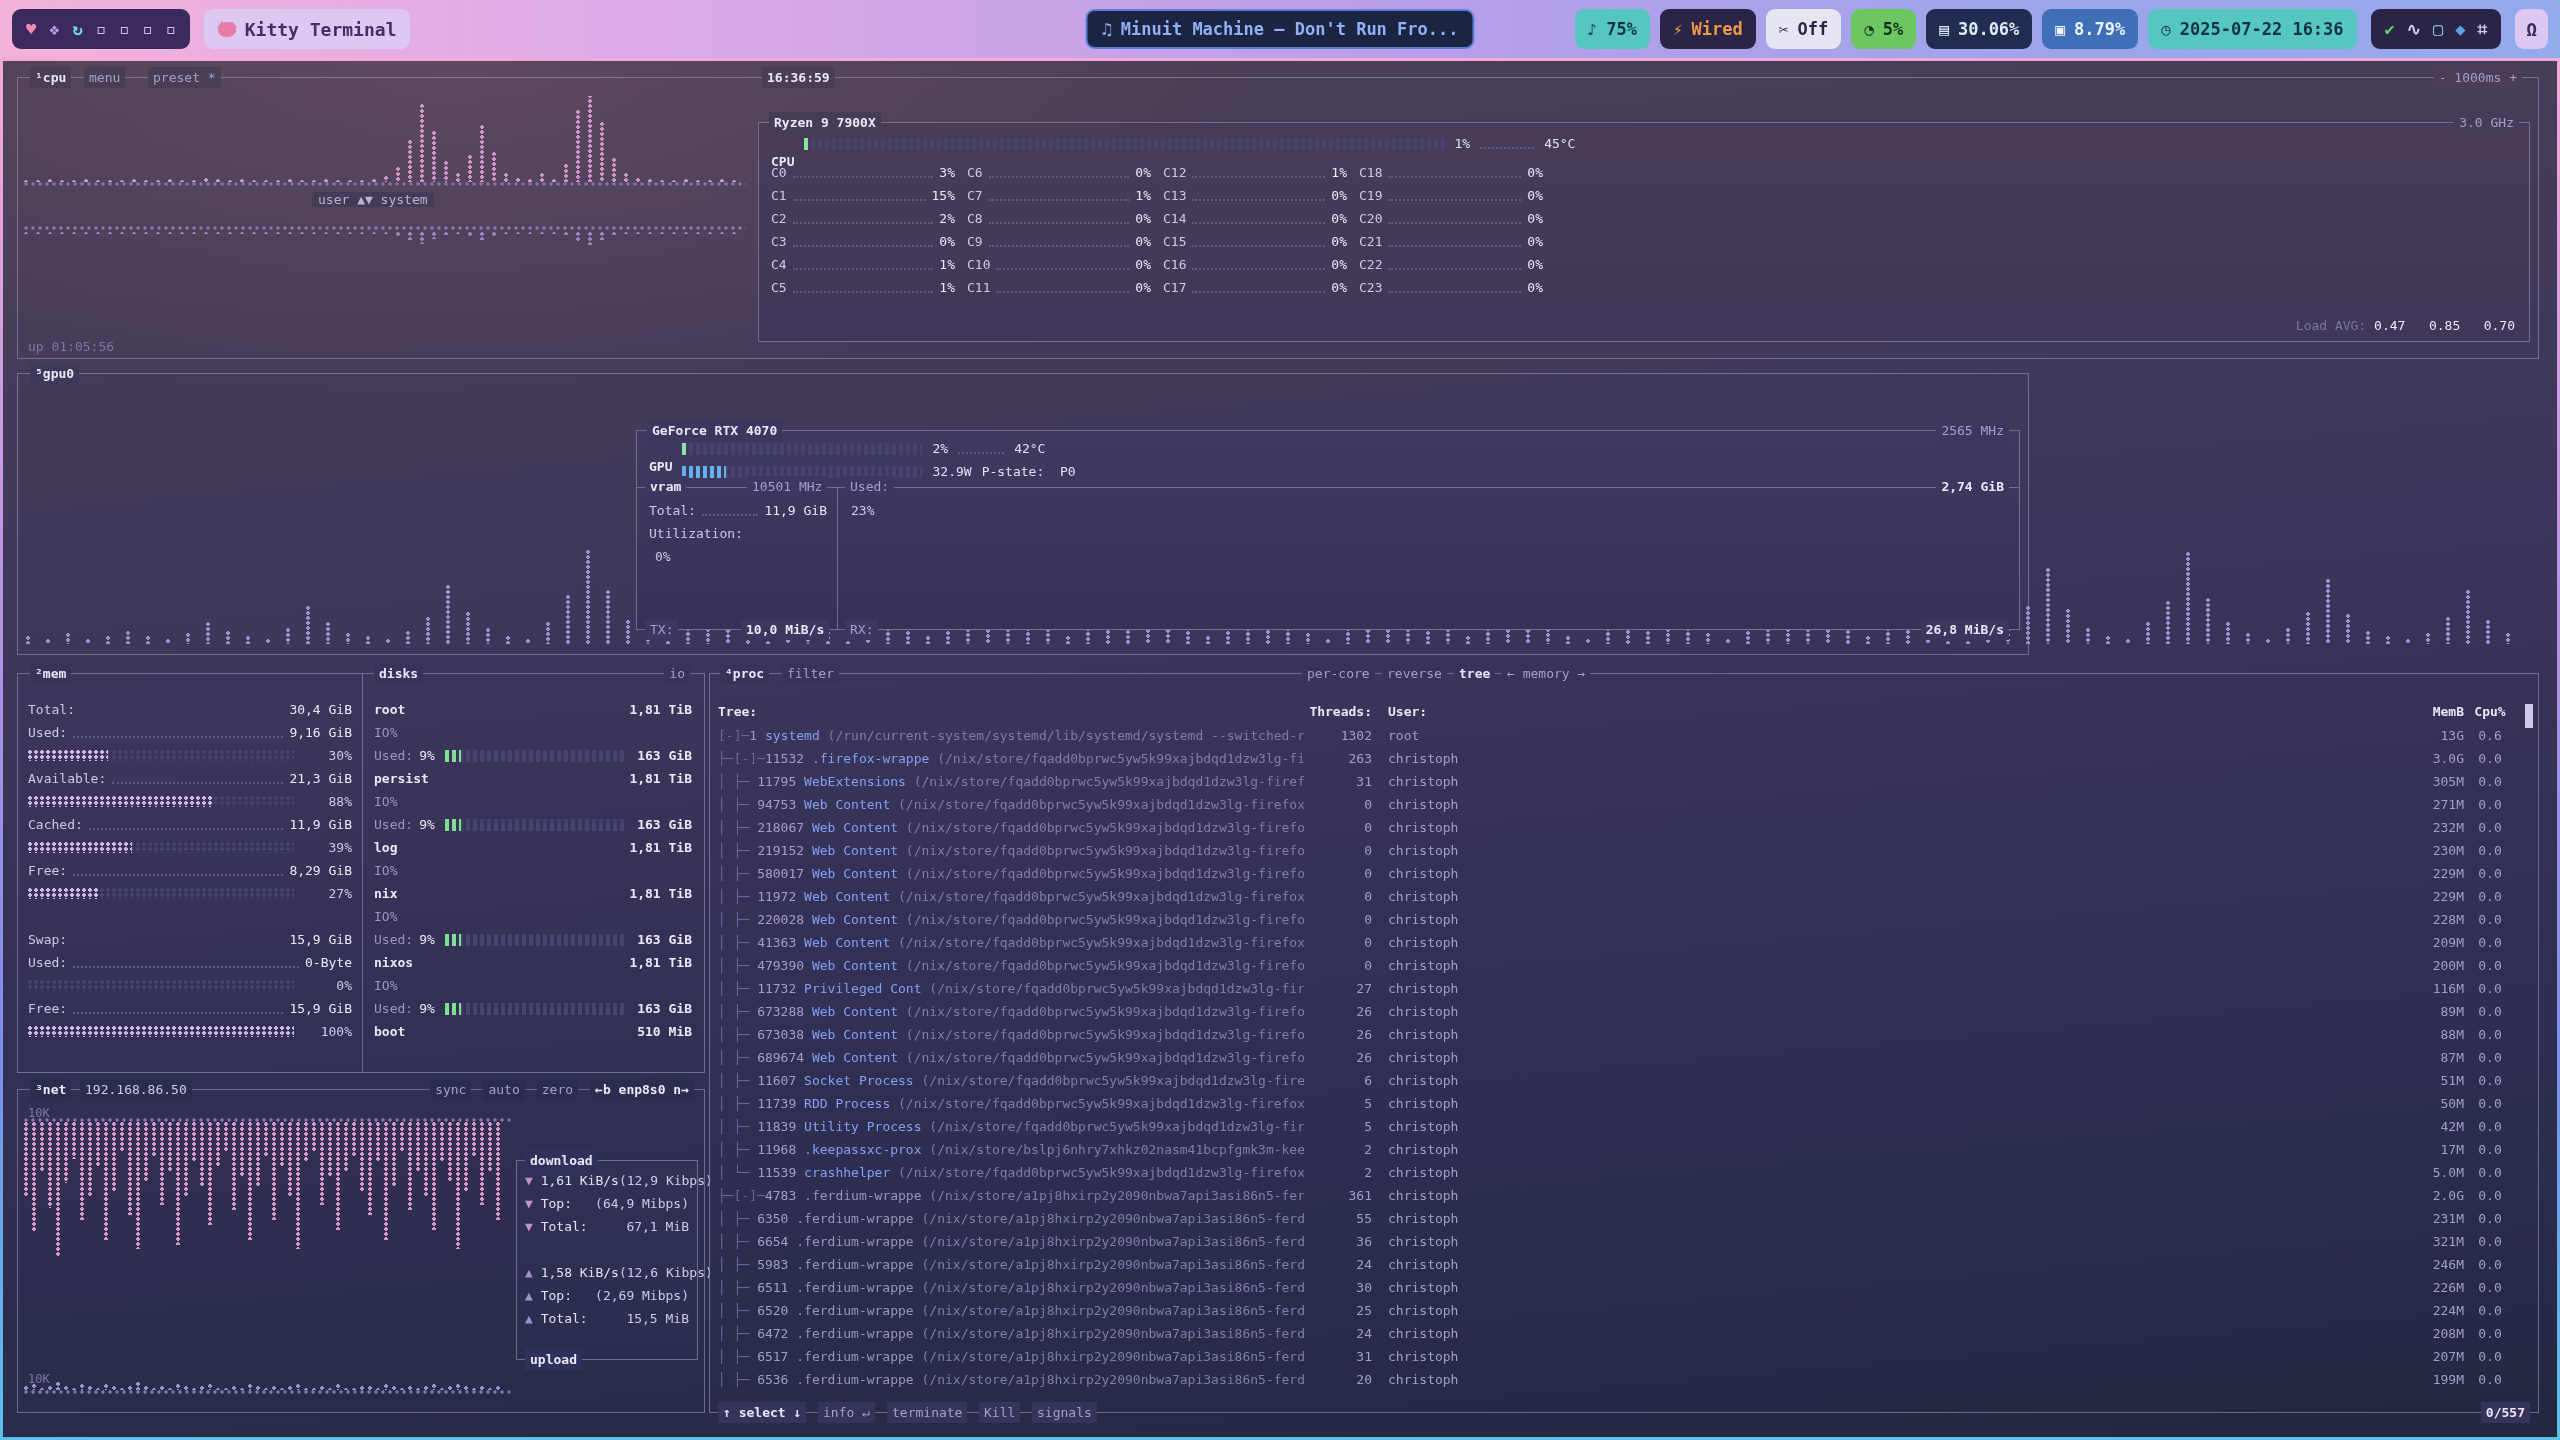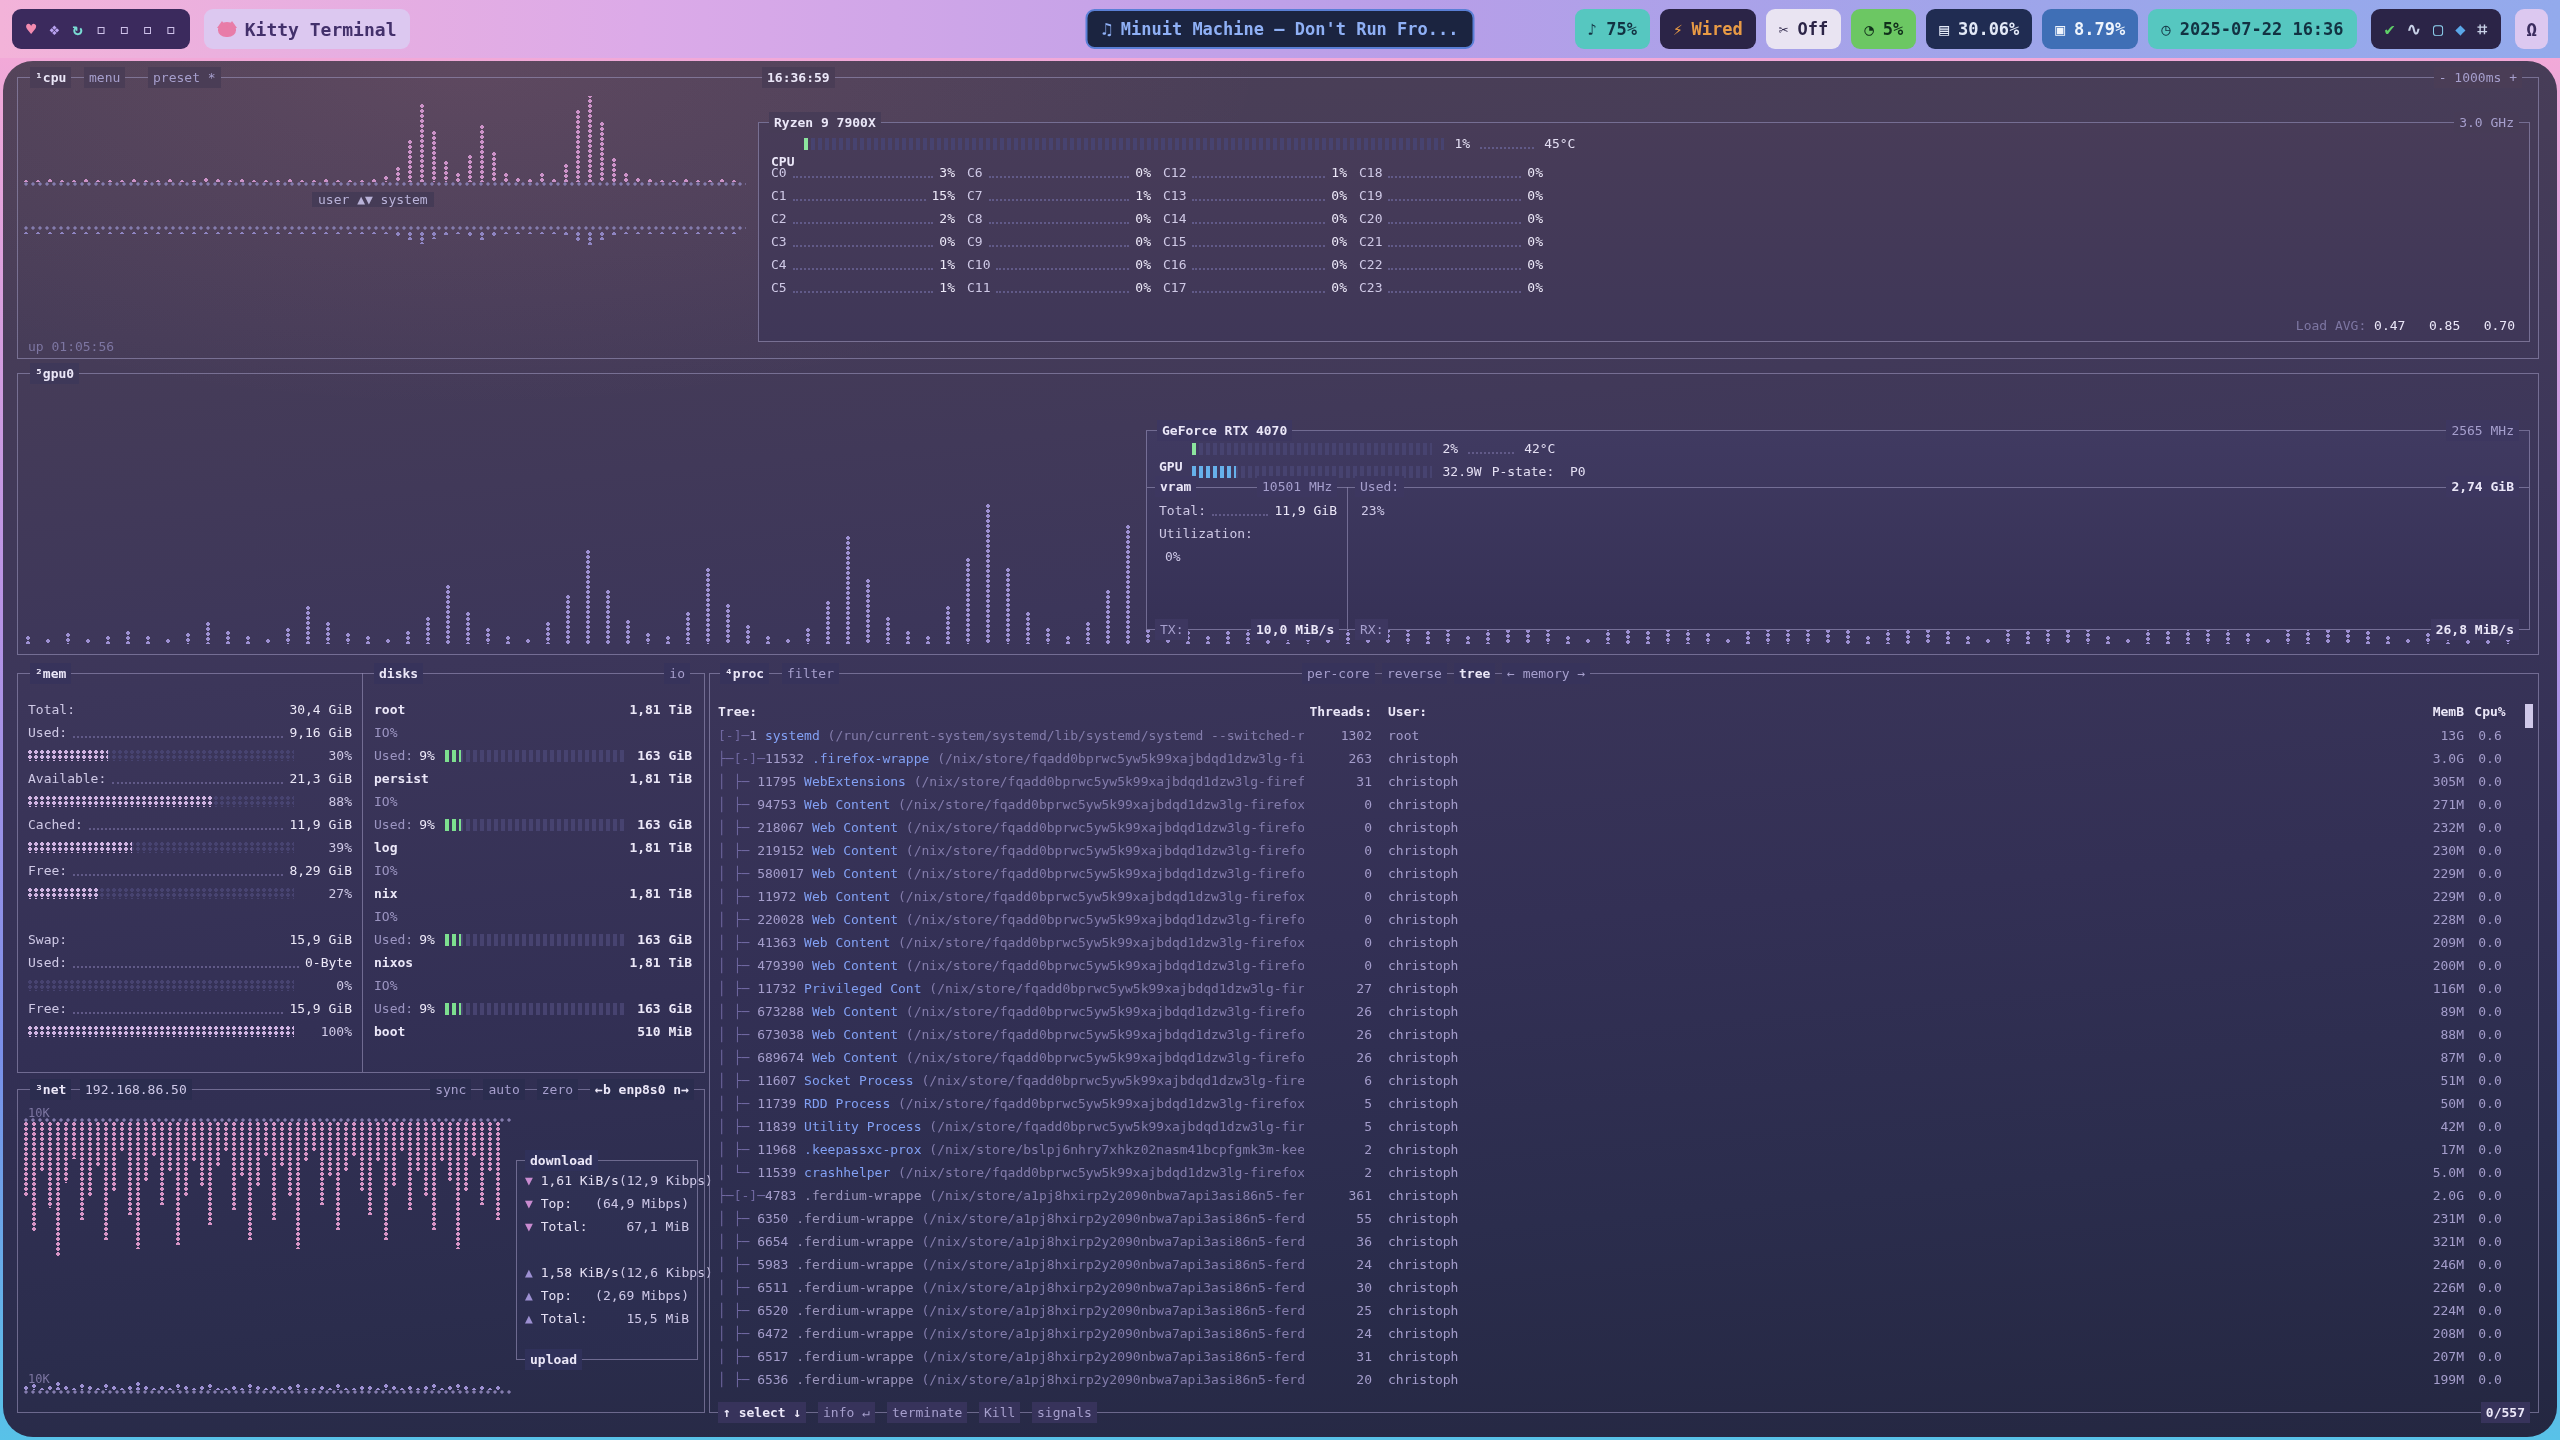--- a/index.html
+++ b/index.html
@@ -26,21 +26,21 @@
   .chip.tray{background:#2b2447;gap:12px;font-size:17px;}
   .ticon{font-size:17px;}
   .chip.bell{background:#dcc8f0;color:#3a2c5e;padding:0 11px;}
 
   
   .term{position:absolute;top:58px;left:0;width:2560px;height:1382px;box-sizing:border-box;padding:3px;
     background:linear-gradient(180deg,#f2a9d8 0%,#b793e4 40%,#7a8fe8 72%,#58c2e8 100%);}
   .btop{position:relative;width:100%;height:100%;overflow:hidden;color:#bfb9dc;font-size:13px;
     background:
       radial-gradient(1300px 560px at 18% 0%, rgba(233,141,165,0.12), transparent 62%),
-      linear-gradient(175deg,#4c4056 0%,#463c58 18%,#3c365a 40%,#333055 62%,#2b2d4d 81%,#242741 100%); border-radius: 30px;}
+      linear-gradient(175deg,#4c4056 0%,#463c58 18%,#3c365a 40%,#333055 62%,#2b2d4d 81%,#242741 100%);}
 
   .panel{position:absolute;border:1px solid rgba(154,146,186,0.6);--pb:#3a3557;box-sizing:border-box;}
   .subbox{border:1px solid rgba(154,146,186,0.6);box-sizing:border-box;}
   .tab{position:absolute;top:-11px;z-index:4;height:21px;line-height:21px;padding:0 5px;
     background:var(--pb);color:#a69fcd;font-size:13px;white-space:pre;}
   .tab.b{top:auto;bottom:-11px;}
   .tab.bold{color:#ebe7f8;font-weight:700;}
   .tabrow{position:absolute;top:-11px;right:10px;display:flex;gap:12px;z-index:4;}
   .tabf{height:21px;line-height:21px;padding:0 5px;background:var(--pb);color:#a69fcd;white-space:pre;}
   .tabf.bold{color:#ebe7f8;font-weight:700;}
@@ -74,21 +74,21 @@
   .mlabel{font-weight:700;color:#ebe7f8;margin-top:35px;}
   .mval{color:#e4dff3;}
   #core-grid{position:absolute;left:12px;top:38px;display:grid;grid-template-rows:repeat(6,23px);
     grid-auto-flow:column;grid-auto-columns:184px;column-gap:12px;}
   .core-row{display:flex;align-items:center;gap:6px;}
   .clab{color:#cfc9e6;}
   .cval{color:#ece8f8;}
   .loadavg{position:absolute;right:14px;bottom:8px;}
 
   
-  #p-gpu{left:14px;top:312px;width:2522px;height:282px;--pb:#3e3859;}
+  #p-gpu{left:14px;top:312px;width:2012px;height:282px;--pb:#3e3859;}
   #gpu-graph{left:8px;top:14px;width:2504px;height:256px;}
   #gf-box{position:absolute;right:8px;top:56px;width:1384px;height:200px;--pb:#3d3760;
     background:linear-gradient(180deg,#403a61,#363156);}
   .grow{position:absolute;left:12px;display:flex;align-items:center;gap:10px;width:560px;height:23px;}
   .hline{position:absolute;left:0;right:0;top:56px;border-top:1px solid rgba(154,146,186,0.6);}
   .vline-g{position:absolute;left:200px;top:56px;bottom:0;border-left:1px solid rgba(154,146,186,0.6);}
   .gabs{position:absolute;}
   .glab{color:#cfc9e6;}
 
   

